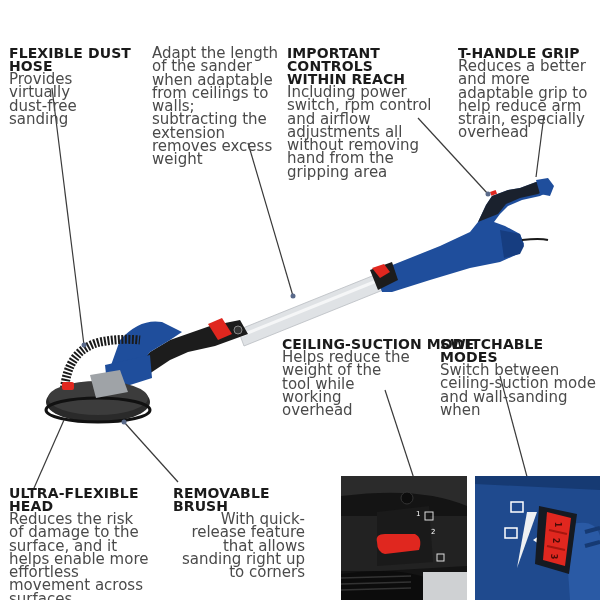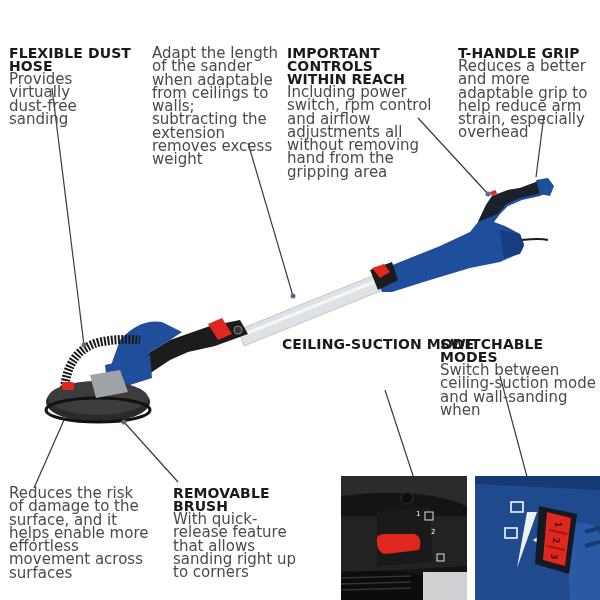--- a/index.html
+++ b/index.html
@@ -120,27 +120,29 @@
   <div class="desc">Including power switch, rpm control and airflow adjustments all without removing hand from the gripping area</div>
 </div>
 
 <div class="callout" style="left:458px; top:47px; width:140px;">
   <div class="title">T-HANDLE GRIP</div>
   <div class="desc">Reduces a better and more adaptable grip to help reduce arm strain, especially overhead</div>
 </div>
 
 <div class="callout" style="left:282px; top:338px; width:135px;">
   <div class="title" style="white-space:nowrap;">CEILING-SUCTION MODE</div>
+  <div class="desc" style="width:128px;">Helps reduce the weight of the tool while working overhead</div>
 </div>
 
 <div class="callout" style="left:440px; top:338px; width:160px;">
   <div class="title">SWITCHABLE MODES</div>
   <div class="desc" style="width:158px;">Switch between ceiling-suction mode and wall-sanding when</div>
 </div>
 
 <div class="callout" style="left:9px; top:487px; width:150px;">
+  <div class="title">ULTRA-FLEXIBLE HEAD</div>
   <div class="desc" style="width:140px;">Reduces the risk of damage to the surface, and it helps enable more effortless movement across surfaces</div>
 </div>
 
 <div class="callout" style="left:173px; top:487px; width:140px;">
   <div class="title">REMOVABLE BRUSH</div>
-  <div class="desc" style="width:132px;">With quick-release feature that allows sanding right up to corners</div>
+  <div class="desc" style="width:132px;text-align:right;">With quick-release feature that allows sanding right up to corners</div>
 </div>
 
 </body></html>

